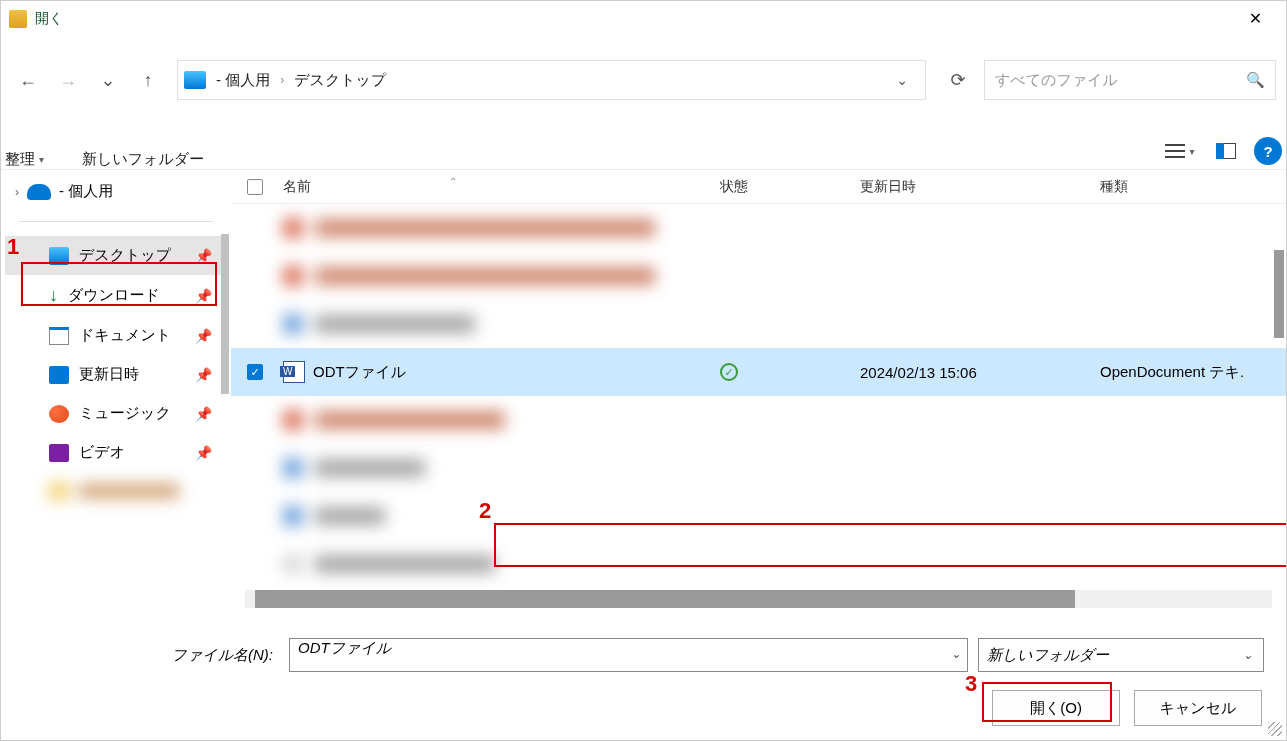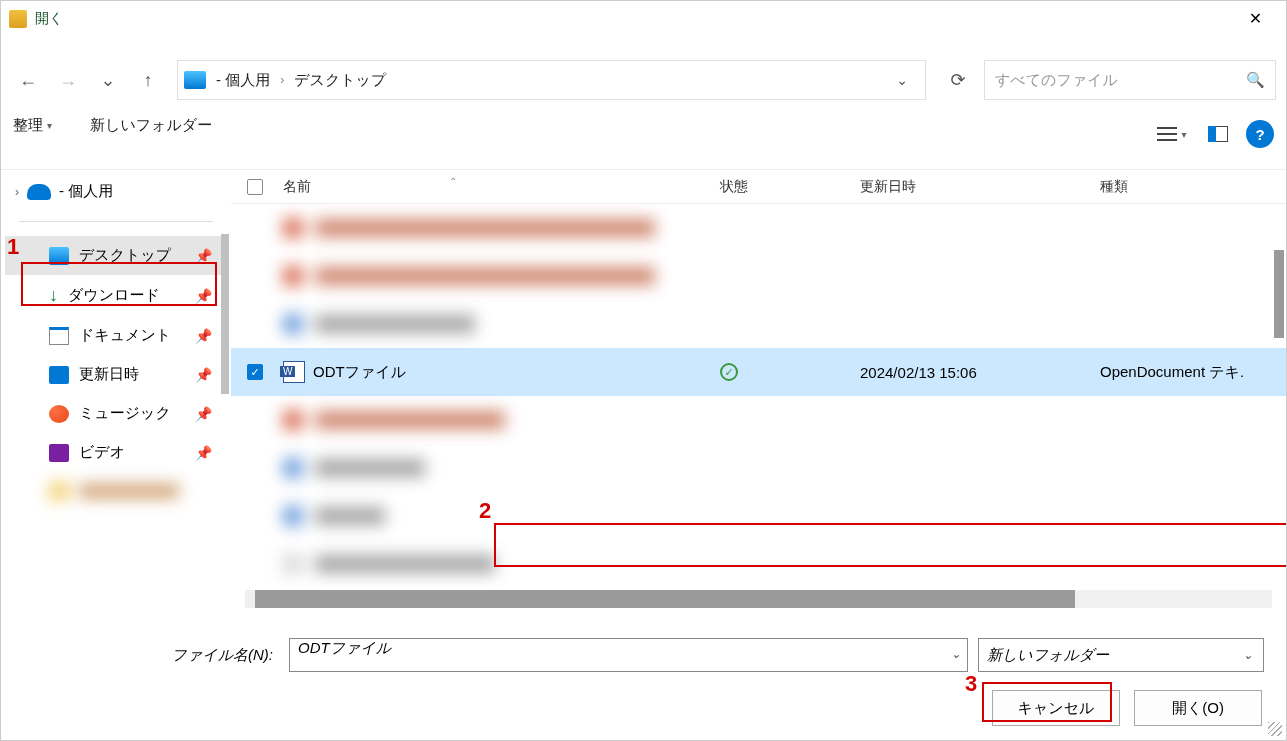--- a/index.html
+++ b/index.html
@@ -15,21 +15,21 @@
     .nav-btn.disabled { color: #bbb; }
     .addr-bar { flex: 1; height: 40px; border: 1px solid #e0e0e0; display: flex; align-items: center; padding: 0 6px; margin: 0 6px; }
     .addr-icon { width: 22px; height: 18px; background: linear-gradient(#4cc2ff, #0078d4); border-radius: 2px; margin-right: 10px; }
     .addr-text { font-size: 15px; color: #222; display: flex; align-items: center; gap: 10px; }
     .addr-sep { color: #888; font-size: 12px; }
     .addr-spacer { flex: 1; }
     .refresh-btn { width: 40px; height: 40px; display: flex; align-items: center; justify-content: center; color: #555; font-size: 18px; }
     .search-box { width: 292px; height: 40px; border: 1px solid #e0e0e0; display: flex; align-items: center; padding: 0 10px; color: #999; font-size: 15px; }
     .search-icon { margin-left: auto; color: #555; }
 
-    .toolbar-row { height: 54px; display: flex; align-items: flex-start; padding: 0 12px; gap: 24px; border-bottom: 1px solid #eee; margin-top: 12px; }
+    .toolbar-row { height: 54px; display: flex; align-items: flex-end; padding: 0 4px; gap: 24px; border-bottom: 1px solid #eee; margin-top: 12px; }
     .toolbar-left { display: flex; align-items: center; gap: 38px; }
     .toolbar-item { font-size: 15px; color: #222; display: flex; align-items: center; gap: 4px; }
     .toolbar-caret { font-size: 10px; color: #666; }
     .toolbar-right { margin-left: auto; display: flex; align-items: center; gap: 10px; }
     .view-btn { width: 36px; height: 36px; display: flex; align-items: center; justify-content: center; color: #444; }
     .help-btn { width: 28px; height: 28px; border-radius: 50%; background: #0078d4; color: #fff; display: flex; align-items: center; justify-content: center; font-size: 15px; font-weight: bold; }
 
     .main-area { display: flex; height: 440px; }
     .sidebar { width: 230px; padding: 6px 4px; position: relative; }
     .side-top { display: flex; align-items: center; padding: 6px 10px; gap: 8px; font-size: 15px; }
@@ -324,18 +324,18 @@
     <div class="filter-select">
       <span>新しいフォルダー</span>
       <span class="filter-dd">⌄</span>
     </div>
   </div>
 
   <span class="annot-num" style="left:964px; top:670px;">3</span>
   <span class="annot-box" style="left:981px; top:681px; width:130px; height:40px;"></span>
 
   <div class="btn-row">
+    <button class="dlg-btn">開く(O)</button>
     <button class="dlg-btn">キャンセル</button>
-    <button class="dlg-btn">開く(O)</button>
   </div>
 </div>
 
 <div class="resize-grip"></div>
 
 </body></html>

